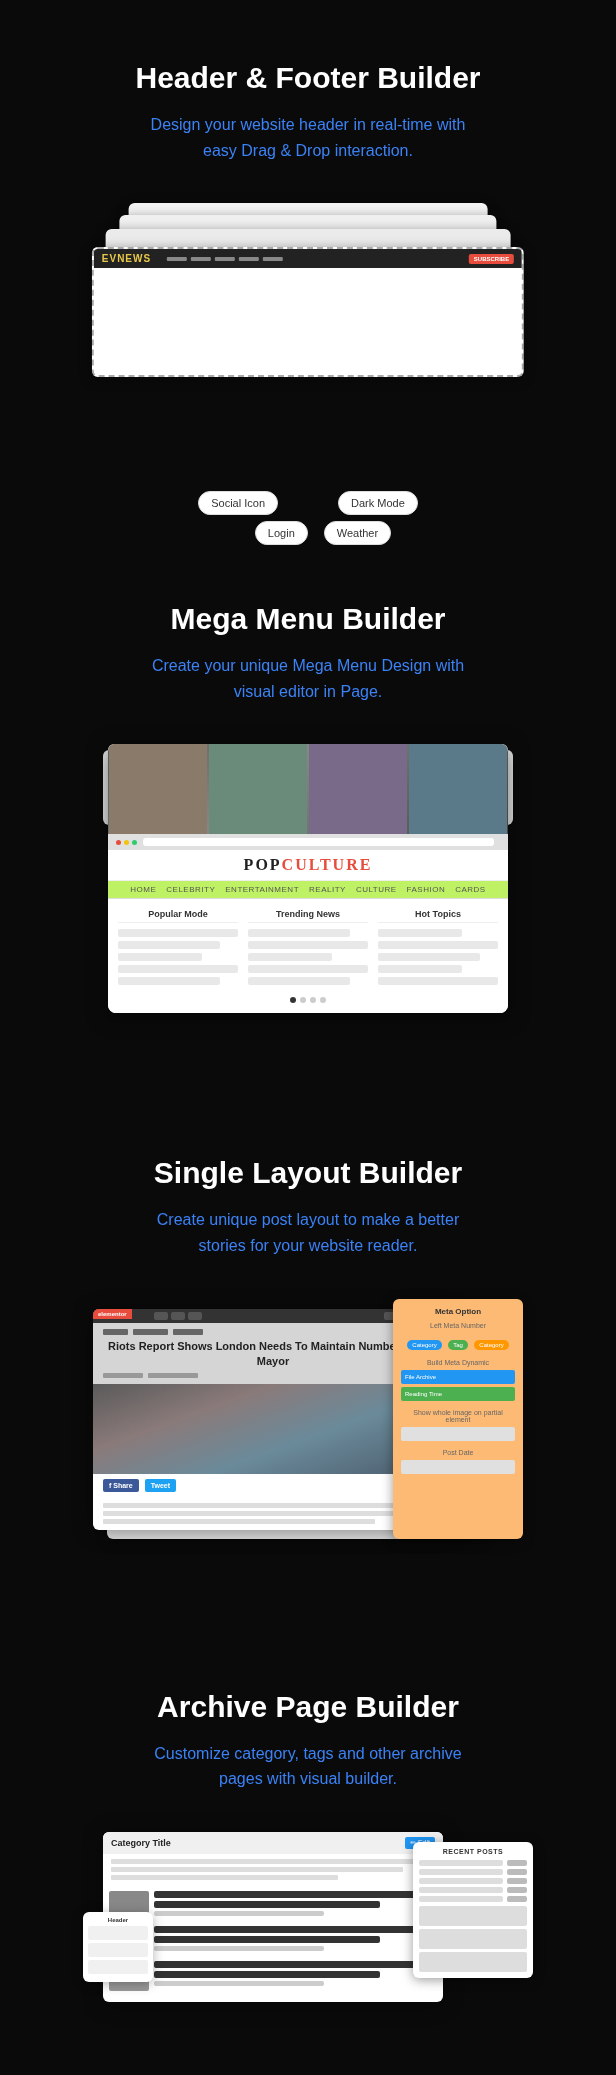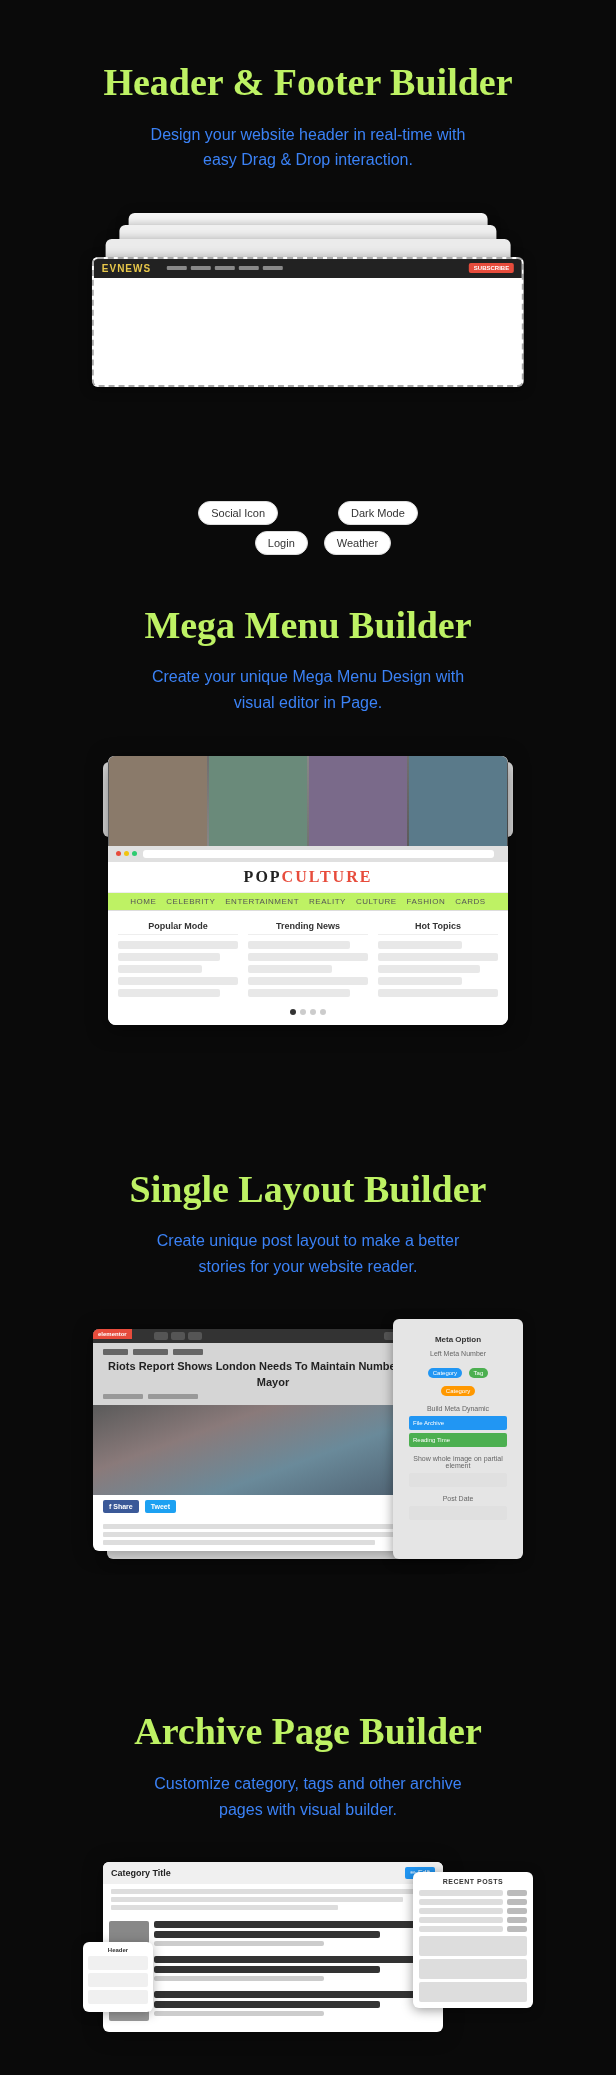--- a/index.html
+++ b/index.html
@@ -11,41 +11,40 @@
       margin: 0 auto;
     }
 
     
     .section {
       padding: 60px 40px 70px;
       text-align: center;
     }
 
     .section-title {
-      font-size: 38px;
-      font-weight: 700;
-      color: #bef264;
+      font-size: 30px;
+      font-weight: 700;
+      color: #ffffff;
       margin-bottom: 16px;
       line-height: 1.2;
-      font-family: Liberation Serif, serif;
     }
 
     .section-desc {
       font-size: 16px;
       color: #3b82f6;
       line-height: 1.6;
       max-width: 340px;
       margin: 0 auto 40px;
     }
 
     
     .header-footer-preview {
       position: relative;
       width: 460px;
-      margin: 0 auto;
+      margin: 8px auto;
       height: 260px;
     }
 
     
     .browser-stack {
       position: relative;
       width: 100%;
       height: 200px;
     }
 
@@ -380,25 +379,25 @@
     .share-btn.tw {
       background: #1da1f2;
     }
 
     .single-elementor-panel {
       position: absolute;
       right: 0;
       top: 0;
       width: 130px;
       height: 240px;
-      background: #e5e5e5;
+      background: #fdba74;
       border-radius: 6px;
       box-shadow: 0 2px 12px rgba(0,0,0,0.4);
       z-index: 4;
-      padding: 16px;
+      padding: 8px;
       overflow: hidden;
     }
 
     .panel-title {
       font-size: 8px;
       font-weight: 700;
       color: #333;
       margin-bottom: 6px;
     }
 

